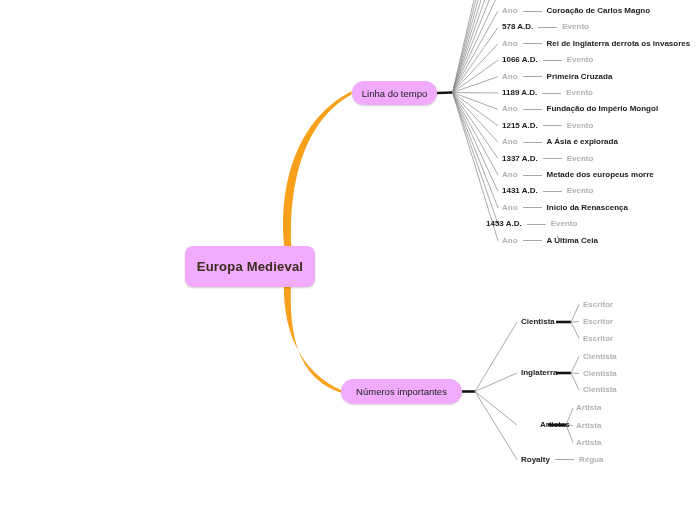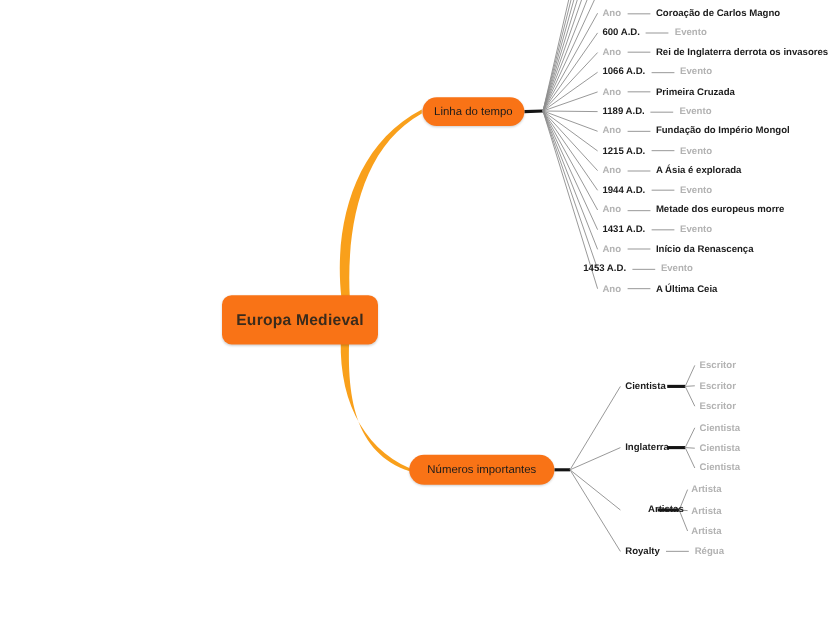--- a/index.html
+++ b/index.html
@@ -4,21 +4,21 @@
 <style>
   html,body{margin:0;padding:0;background:#ffffff;}
   #canvas{
     position:relative;width:697px;height:520px;overflow:hidden;
     background:#ffffff;
     font-family:"Liberation Sans","DejaVu Sans",sans-serif;
   }
   svg.links{position:absolute;left:0;top:0;z-index:0;}
   .node{
     position:absolute;z-index:2;display:flex;align-items:center;justify-content:center;
-    background:#f97316;box-shadow:0 1px 2px rgba(0,0,0,.18);cursor:pointer;
+    background:#f0abfc;box-shadow:0 1px 2px rgba(0,0,0,.18);cursor:pointer;
   }
   .node-root{
     left:185px;top:246px;width:130px;height:41px;border-radius:8px;
     font-size:13px;font-weight:700;color:#3a2b1c;letter-spacing:.2px;
   }
   .node-branch{border-radius:13px;font-size:9.5px;color:#1b1b1b;}
   #node-timeline{left:352px;top:81px;width:85px;height:24px;}
   #node-numbers{left:341px;top:379px;width:121px;height:25px;text-align:right;}
   .row{
     position:absolute;z-index:2;display:flex;align-items:center;
@@ -111,21 +111,21 @@
   <div class="node node-branch" id="node-numbers">
     <span>Números importantes</span>
   </div>
 
   <div class="row" style="left:502px;top:11px">
       <span class="ph">Ano</span>
       <span class="dash"></span>
       <span class="val">Coroação de Carlos Magno</span>
     </div>
   <div class="row" style="left:502px;top:27.4px">
-      <span class="val">600 A.D.</span>
+      <span class="val">578 A.D.</span>
       <span class="dash"></span>
       <span class="ph">Evento</span>
     </div>
   <div class="row" style="left:502px;top:43.8px">
       <span class="ph">Ano</span>
       <span class="dash"></span>
       <span class="val">Rei de Inglaterra derrota os invasores</span>
     </div>
   <div class="row" style="left:502px;top:60.2px">
       <span class="val">1066 A.D.</span>
@@ -151,21 +151,21 @@
       <span class="val">1215 A.D.</span>
       <span class="dash"></span>
       <span class="ph">Evento</span>
     </div>
   <div class="row" style="left:502px;top:142.2px">
       <span class="ph">Ano</span>
       <span class="dash"></span>
       <span class="val">A Ásia é explorada</span>
     </div>
   <div class="row" style="left:502px;top:158.6px">
-      <span class="val">1944 A.D.</span>
+      <span class="val">1337 A.D.</span>
       <span class="dash"></span>
       <span class="ph">Evento</span>
     </div>
   <div class="row" style="left:502px;top:175px">
       <span class="ph">Ano</span>
       <span class="dash"></span>
       <span class="val">Metade dos europeus morre</span>
     </div>
   <div class="row" style="left:502px;top:191.4px">
       <span class="val">1431 A.D.</span>

